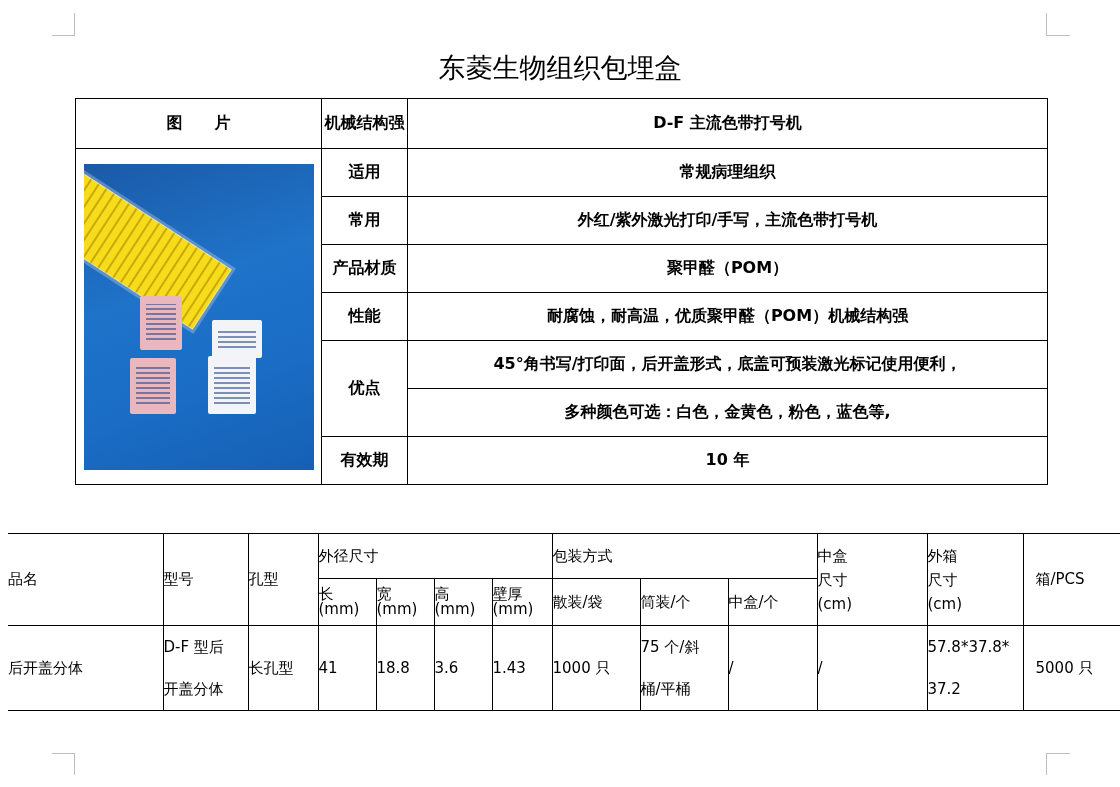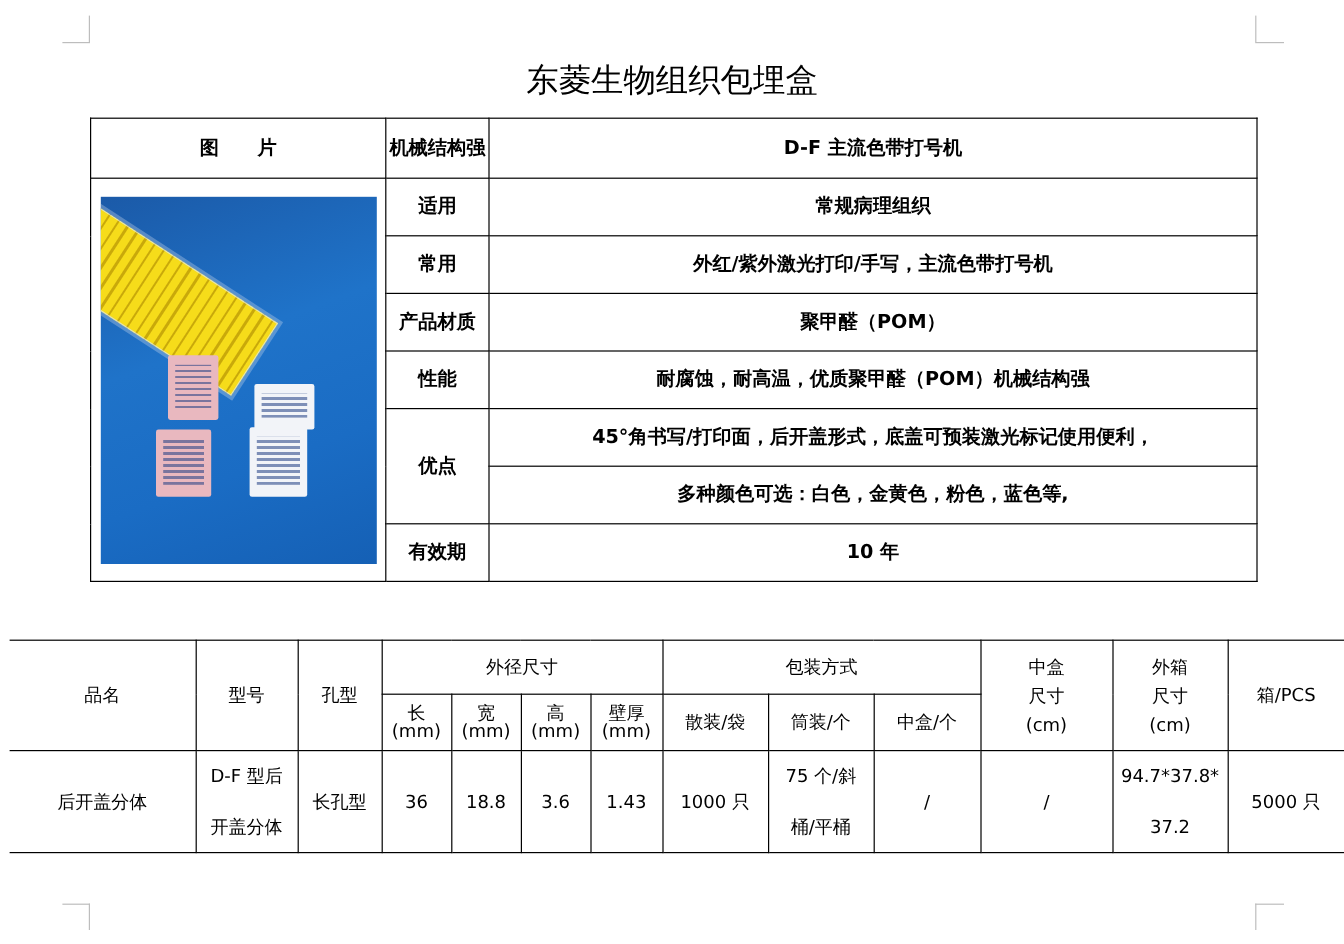--- a/index.html
+++ b/index.html
@@ -9,23 +9,23 @@
     }
     .corner { position: absolute; background: #bdbdbd; }
     .title {
       position: absolute; left: 0; width: 1120px; top: 48px; text-align: center;
       font-size: 27px; font-weight: normal; letter-spacing: 0px; line-height: 40px;
     }
     table { border-collapse: collapse; position: absolute; table-layout: fixed; }
     .t1 { left: 75px; top: 98px; width: 972px; }
     .t1 td { border: 1.5px solid #000; text-align: center; font-size: 16px; height: 47px; padding: 0; font-weight: bold; }
     .t2 { left: 8px; top: 533px; width: 1112px; }
-    .t2 td { border: 1.5px solid #000; text-align: center; font-size: 15px; padding: 0; }
+    .t2 td { border: 1.5px solid #000; text-align: left; font-size: 15px; padding: 0; }
     .t2 tr td:first-child { border-left: none; }
-    .t2 tr td.last { border-right: none; }
+    .t2 tr td.last { border-right: none; padding-left: 12px; }
     .small { font-size: 14px; line-height: 15px; }
     .photo {
       width: 230px; height: 306px; margin: 0 auto; position: relative; overflow: hidden;
       background: linear-gradient(160deg, #1b5aa8 0%, #1f73c9 40%, #1a6cc4 70%, #1560b5 100%);
     }
     .tube {
       position: absolute; left: -30px; top: -10px; width: 210px; height: 70px;
       transform: rotate(33deg); transform-origin: 0 0;
       background: repeating-linear-gradient(90deg, #f6dc1a 0 7px, #c9a90a 7px 9px);
       border: 1px solid rgba(220,230,240,.7); box-shadow: 0 0 0 3px rgba(200,215,235,.35);
@@ -160,31 +160,31 @@
     <td>筒装/个</td>
     <td>中盒/个</td>
   </tr>
   <tr style="height:85px">
     <td>后开盖分体</td>
     <td class="line2">
       <div>D-F 型后</div>
       <div>开盖分体</div>
     </td>
     <td>长孔型</td>
-    <td>36</td>
+    <td>41</td>
     <td>18.8</td>
     <td>3.6</td>
     <td>1.43</td>
     <td>1000 只</td>
     <td class="line2">
       <div>75 个/斜</div>
       <div>桶/平桶</div>
     </td>
     <td>/</td>
     <td>/</td>
     <td class="line2">
-      <div>94.7*37.8*</div>
+      <div>57.8*37.8*</div>
       <div>37.2</div>
     </td>
     <td class="last">5000 只</td>
   </tr>
 </tbody>
   </table>
 
 </body></html>

